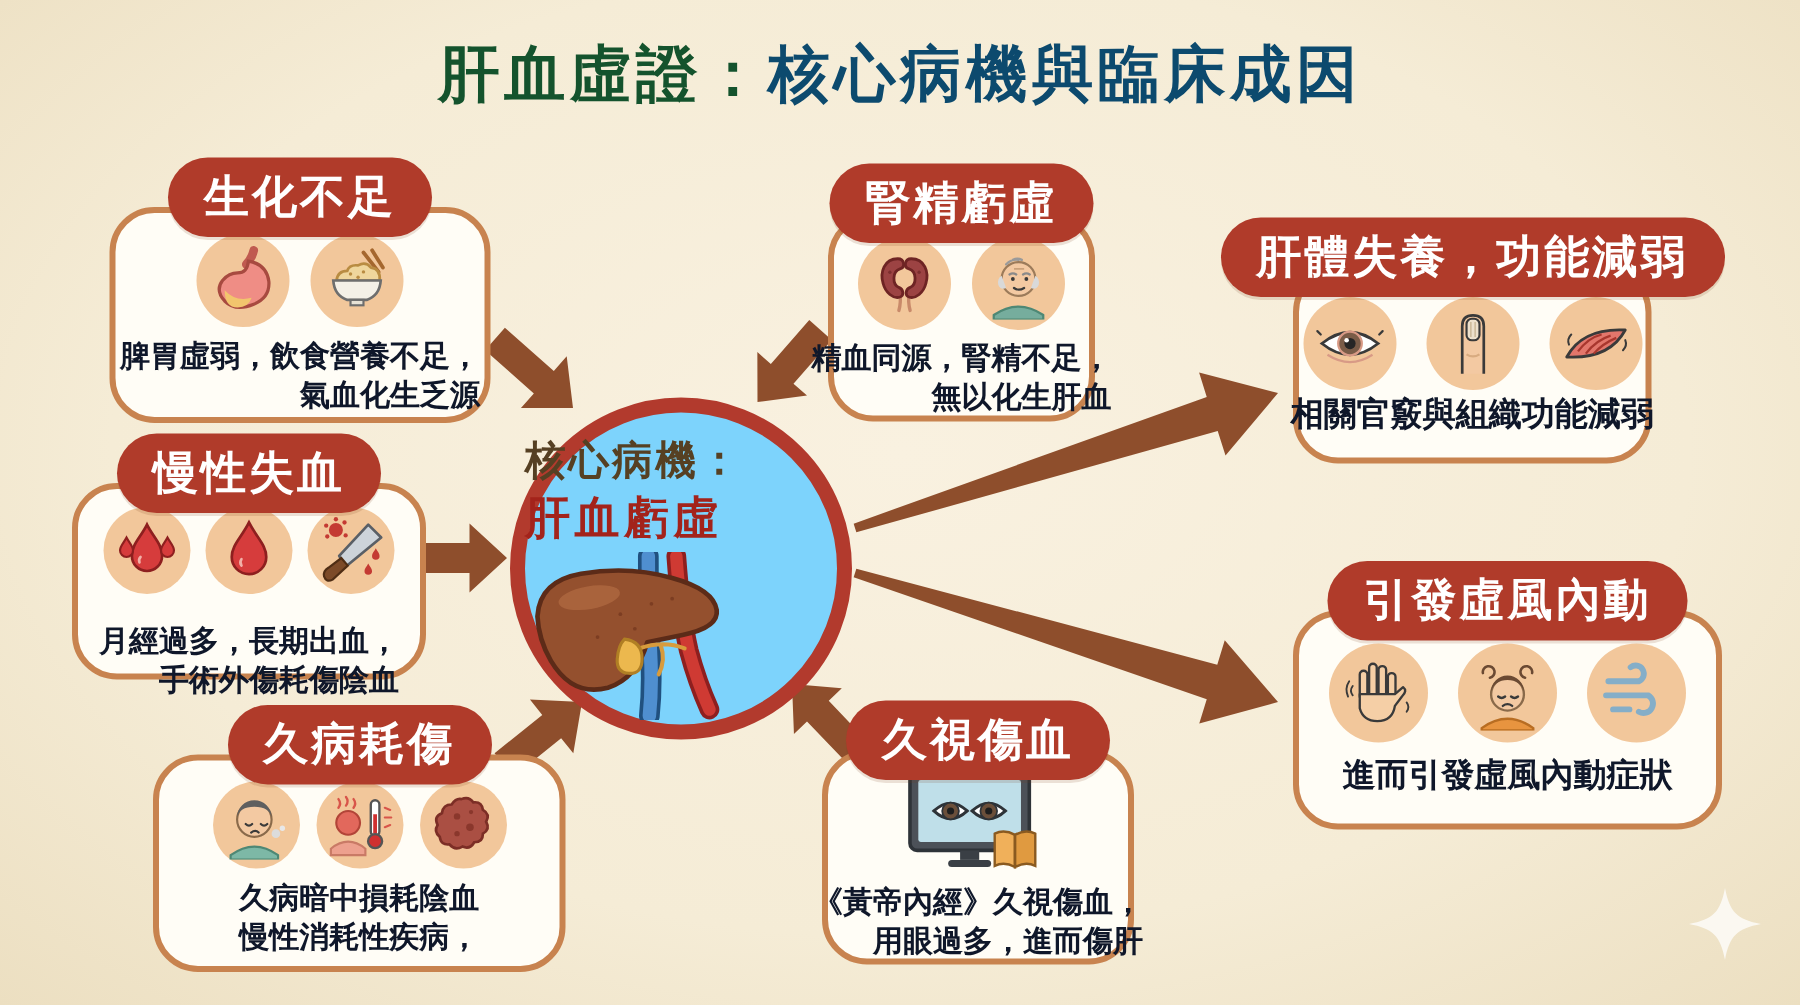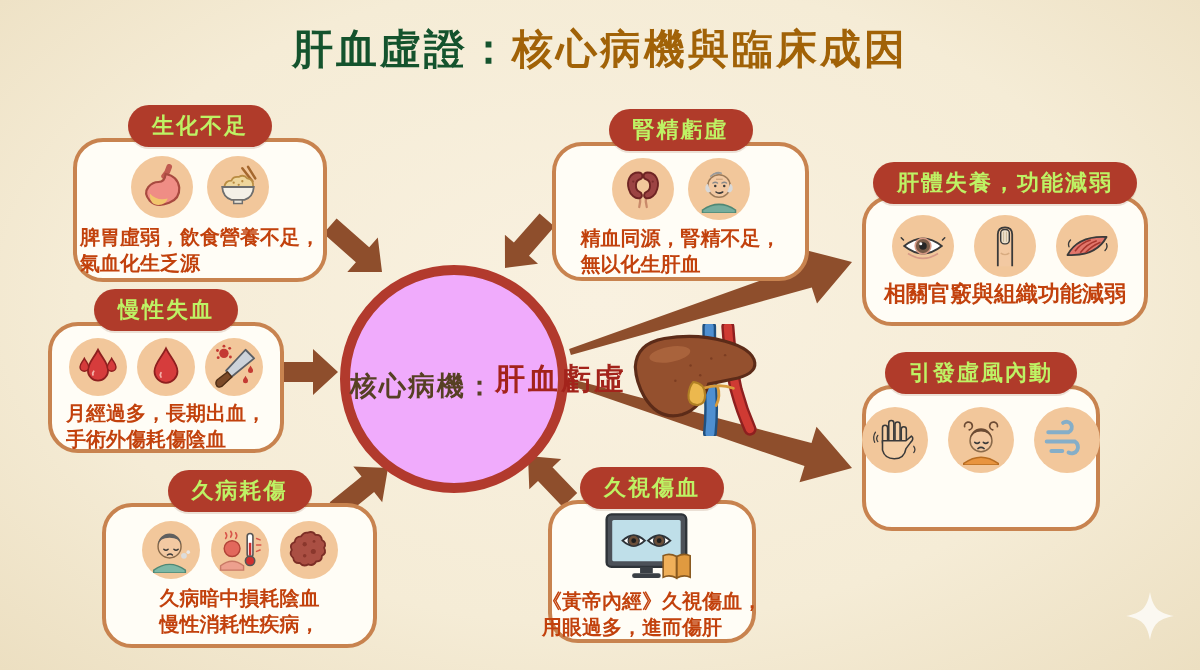--- a/index.html
+++ b/index.html
@@ -7,38 +7,38 @@
 body{
   position:relative;overflow:hidden;
   background:radial-gradient(ellipse at 50% 45%, #f9f1e0 0%, #f5ecd6 62%, #ecdfc1 100%);
   font-family:"DejaVu Sans","Liberation Sans",sans-serif;
   font-weight:bold;
 }
 .overlay{position:absolute;left:0;top:0;z-index:1}
 .title{position:absolute;top:22px;left:0;width:100%;text-align:center;
   font-size:41px;letter-spacing:3px;z-index:2;white-space:nowrap}
 .t-red{color:#14532d}
-.t-brown{color:#a16207}
+.t-brown{color:#0c4a6e}
 .card{position:absolute;background:#fffdf6;border:4px solid #c8834f;border-radius:30px;
   display:flex;flex-direction:column;align-items:center;z-index:2}
 .pill{position:absolute;left:50%;transform:translateX(-50%);top:-37px;
-  background:#b03b2a;color:#bef264;font-size:22px;letter-spacing:2px;
+  background:#b03b2a;color:#ffffff;font-size:30px;letter-spacing:2px;
   padding:6px 24px;border-radius:28px;white-space:nowrap;z-index:3;
   box-shadow:0 2px 0 rgba(120,60,30,.15)}
 .icons{display:flex;align-items:center;justify-content:center;gap:14px}
 .icirc{border-radius:50%;background:#f2c79b;display:flex;align-items:center;justify-content:center;flex:0 0 auto}
 .d62{width:62px;height:62px}
 .d58{width:58px;height:58px}
 .d66{width:66px;height:66px}
-.desc{text-align:left;color:#c2410c;white-space:nowrap}
+.desc{text-align:right;color:#0f172a;white-space:nowrap}
 .desc2{font-size:20px;line-height:26px}
 .desc1{font-size:22px;line-height:26px}
 .core{position:absolute;left:340px;top:265px;width:228px;height:228px;border-radius:50%;
-  background:#f0abfc;border:10px solid #b23a2d;z-index:2;
-  display:flex;flex-direction:row;align-items:center}
+  background:#7dd3fc;border:10px solid #b23a2d;z-index:2;
+  display:flex;flex-direction:column;}
 .core-l1{margin-top:14px;font-size:27px;color:#564023;letter-spacing:2px;white-space:nowrap}
 .core-l2{font-size:30px;color:#a3231b;letter-spacing:3px;white-space:nowrap}
 .liver-wrap{margin-top:2px}
 svg{display:block}
 </style>
 </head>
 <body>
 
 <svg class="overlay" id="overlay" width="1200" height="670" viewBox="0 0 1200 670">
   <path d="M1150 592 C1153 608 1158 613 1174 616 C1158 619 1153 624 1150 640 C1147 624 1142 619 1126 616 C1142 613 1147 608 1150 592 Z" fill="#ffffff" opacity="0.75"></path>
@@ -107,21 +107,21 @@
         <circle cx="27" cy="18" r="2" fill="#c43a33"></circle>
           <circle cx="10" cy="19" r="2" fill="#c43a33"></circle>
         <circle cx="18" cy="3" r="2" fill="#c43a33"></circle>
         <path d="M48 8 L60 20 L27 47 L21 37 Z" fill="#cdd3da" stroke="#5a5f66" stroke-width="2.5" stroke-linejoin="round"></path>
         <path d="M23 39 L29 46 L15 59 Q9 62 7 56 Q6 51 11 48 Z" fill="#7c4a28" stroke="#4f2d14" stroke-width="2"></path>
         <path d="M55 30 c1.5 3 3.5 4.5 3.5 7 a3.5 3.5 0 0 1 -7 0 c0 -2.5 2 -4 3.5 -7 z" fill="#c43a33"></path>
         <path d="M48 44 c1.5 3 3.5 4.5 3.5 7 a3.5 3.5 0 0 1 -7 0 c0 -2.5 2 -4 3.5 -7 z" fill="#c43a33"></path>
       </svg>
     </span>
   </div>
-  <div class="desc desc2" style="margin-top:4px">
+  <div class="desc desc2" style="margin-top:18px">
     <div>月經過多，長期出血，</div>
     <div>手術外傷耗傷陰血</div>
   </div>
 </div>
 
 <div class="card" style="left:102px;top:503px;width:275px;height:145px">
   <div class="pill">久病耗傷</div>
   <div class="icons" style="margin-top:14px;gap:11px">
     <span class="icirc d58">
       <svg width="46" height="46" viewBox="0 0 64 64">
@@ -154,21 +154,21 @@
           <circle cx="39" cy="20" r="2" fill="#8a372c"></circle>
       </svg>
     </span>
   </div>
   <div class="desc desc2" style="margin-top:6px">
     <div>久病暗中損耗陰血</div>
     <div>慢性消耗性疾病，</div>
   </div>
 </div>
 
-<div class="card" style="left:552px;top:142px;width:257px;height:139px">
+<div class="card" style="left:552px;top:142px;width:178px;height:139px">
   <div class="pill">腎精虧虛</div>
   <div class="icons" style="margin-top:12px">
     <span class="icirc d62">
       <svg width="48" height="48" viewBox="0 0 64 64">
         <path d="M28 40 q1 9 -1 16 M36 40 q-1 9 1 16" stroke="#c98a6a" stroke-width="3" fill="none" stroke-linecap="round"></path>
         <path d="M26 10 C14 10 10 22 13 32 C15 40 22 46 28 44 C32 42.5 31 37 27 35.5 C21 33 21 21 28 19 C33 17.5 32 10 26 10 Z" fill="#9c4343" stroke="#6e2424" stroke-width="2.5"></path>
         <path d="M38 10 C50 10 54 22 51 32 C49 40 42 46 36 44 C32 42.5 33 37 37 35.5 C43 33 43 21 36 19 C31 17.5 32 10 38 10 Z" fill="#9c4343" stroke="#6e2424" stroke-width="2.5"></path>
         <circle cx="19" cy="22" r="1.5" fill="#7c2e2e"></circle>
           <circle cx="45" cy="22" r="1.5" fill="#7c2e2e"></circle>
       </svg>
@@ -214,21 +214,21 @@
         <line x1="96" y1="56" x2="96" y2="83" stroke="#8a5a20" stroke-width="2"></line>
       </svg>
     </span>
   </div>
   <div class="desc desc2" style="margin-top:2px">
     <div>《黃帝內經》久視傷血，</div>
     <div>用眼過多，進而傷肝</div>
   </div>
 </div>
 
-<div class="card" style="left:862px;top:195px;width:286px;height:131px">
+<div class="card" style="left:862px;top:178px;width:239px;height:131px">
   <div class="pill">肝體失養，功能減弱</div>
   <div class="icons" style="margin-top:16px;gap:20px">
     <span class="icirc d62">
       <svg width="48" height="48" viewBox="0 0 64 64">
         <path d="M7 32 Q32 12 57 32 Q32 52 7 32 Z" fill="#ffffff" stroke="#3a3a3a" stroke-width="2.5"></path>
         <circle cx="32" cy="32" r="10.5" fill="#7a5c48" stroke="#d89a86" stroke-width="2"></circle>
         <circle cx="32" cy="32" r="5" fill="#262626"></circle>
         <circle cx="29" cy="29" r="2" fill="#ffffff"></circle>
         <path d="M12 42 q20 13 40 0" stroke="#d89a86" stroke-width="2" fill="none"></path>
         <path d="M6 24 l-3 -3 M58 24 l3 -3" stroke="#3a3a3a" stroke-width="2" stroke-linecap="round"></path>
@@ -249,21 +249,21 @@
         <path d="M16 39 Q25 27 37 24 M23 41 Q32 29 45 25 M30 41 Q38 32 50 27" stroke="#a8372e" stroke-width="2" fill="none"></path>
         <path d="M10 24 q-4 4 -2 9 M56 38 q4 -4 2 -9" stroke="#3a3a3a" stroke-width="1.8" fill="none" stroke-linecap="round"></path>
       </svg>
     </span>
   </div>
   <div class="desc desc1" style="margin-top:4px">
     <div>相關官竅與組織功能減弱</div>
   </div>
 </div>
 
-<div class="card" style="left:862px;top:385px;width:238px;height:146px">
+<div class="card" style="left:862px;top:407px;width:286px;height:146px">
   <div class="pill">引發虛風內動</div>
   <div class="icons" style="margin-top:18px;gap:20px">
     <span class="icirc d66">
       <svg width="50" height="50" viewBox="0 0 64 64">
         <g stroke="#3a3a3a" stroke-width="2" fill="#f5cfa6" stroke-linejoin="round">
           <rect x="16" y="13" width="6.5" height="25" rx="3.2"></rect>
           <rect x="24" y="7" width="6.5" height="31" rx="3.2"></rect>
           <rect x="32" y="9" width="6.5" height="29" rx="3.2"></rect>
           <rect x="40" y="15" width="6.5" height="23" rx="3.2"></rect>
           <path d="M16 33 h30 l7 -6 q4 3 -1 8 l-6 8 q-2 13 -15 13 q-12 0 -15 -11 z"></path>
@@ -284,20 +284,23 @@
     </span>
     <span class="icirc d66">
       <svg width="50" height="50" viewBox="0 0 64 64">
         <g fill="none" stroke="#85aec8" stroke-width="5" stroke-linecap="round">
           <path d="M8 22 h26 a7 7 0 1 0 -7 -12"></path>
           <path d="M6 34 h36 a8 8 0 1 1 -8 14"></path>
           <path d="M12 46 h14"></path>
         </g>
       </svg>
     </span>
+  </div>
+  <div class="desc desc1" style="margin-top:10px">
+    <div>進而引發虛風內動症狀</div>
   </div>
 </div>
 
 <div class="core">
   <div class="core-l1">核心病機：</div>
   <div class="core-l2">肝血虧虛</div>
   <div class="liver-wrap">
     <svg width="152" height="112" viewBox="0 0 220 162">
       <path d="M119 4 Q119 60 121 95 Q123 130 120 158" fill="none" stroke="#20507f" stroke-width="20" stroke-linecap="round"></path>
       <path d="M119 4 Q119 60 121 95 Q123 130 120 158" fill="none" stroke="#4f8fd0" stroke-width="13" stroke-linecap="round"></path>

